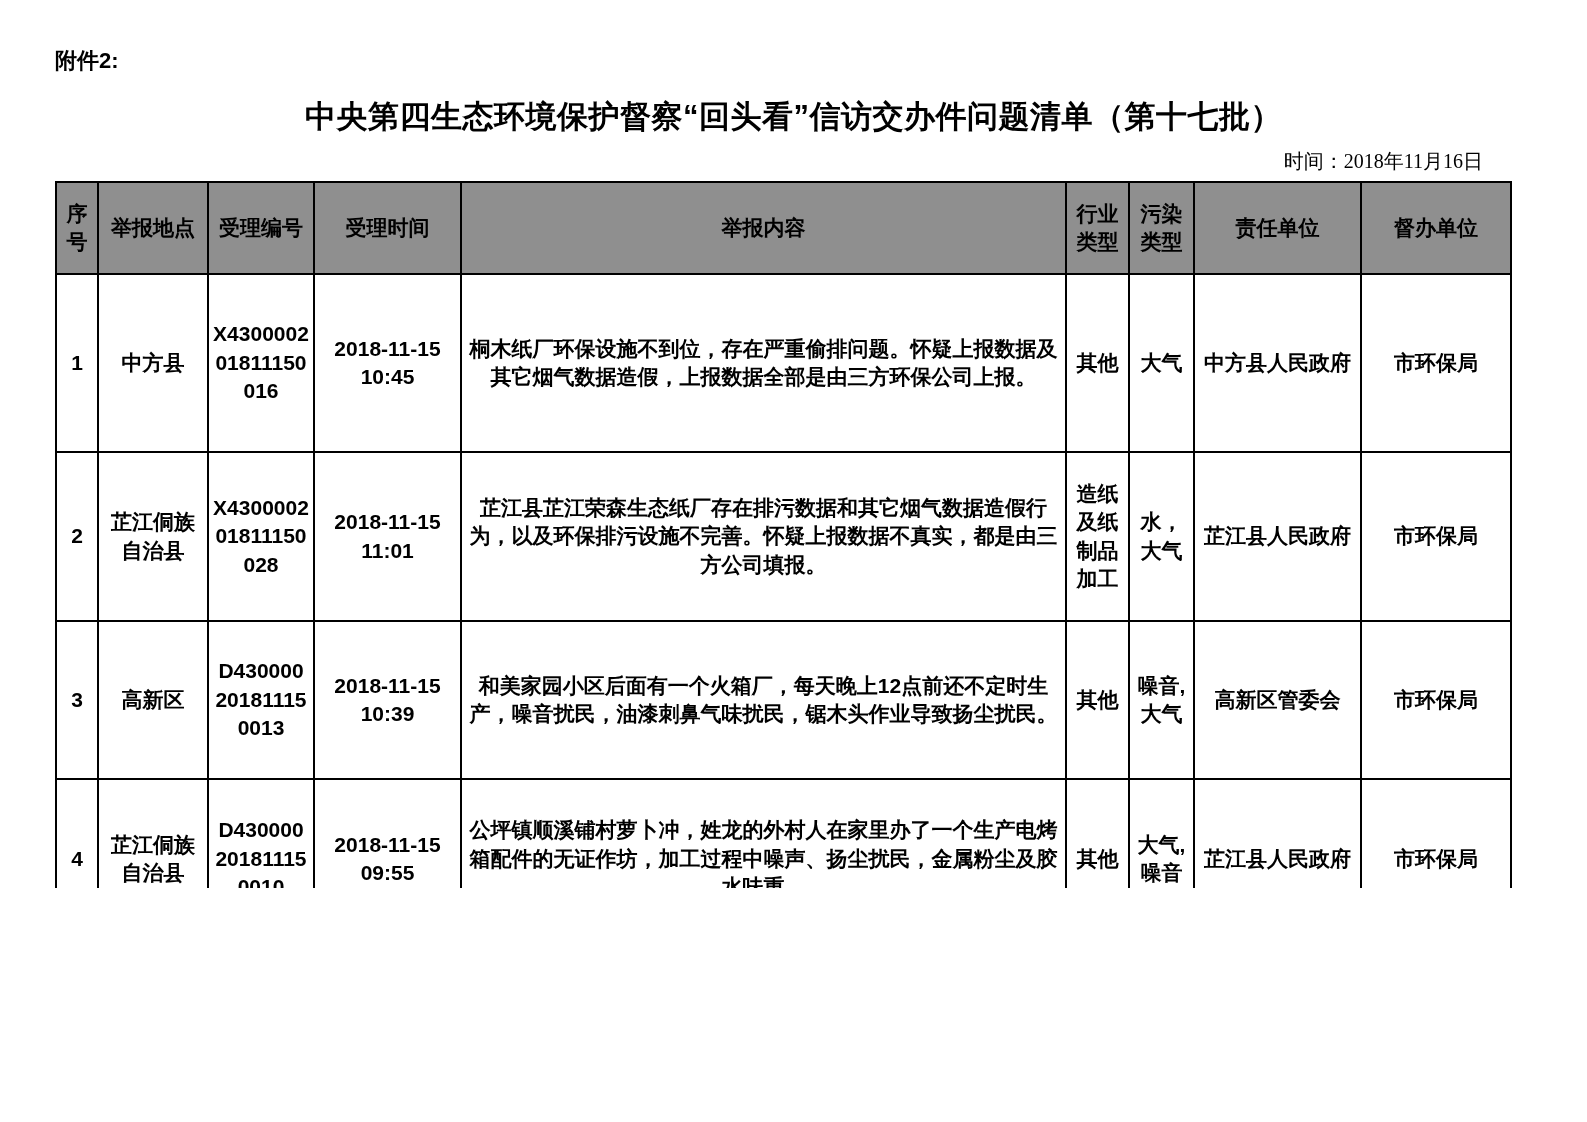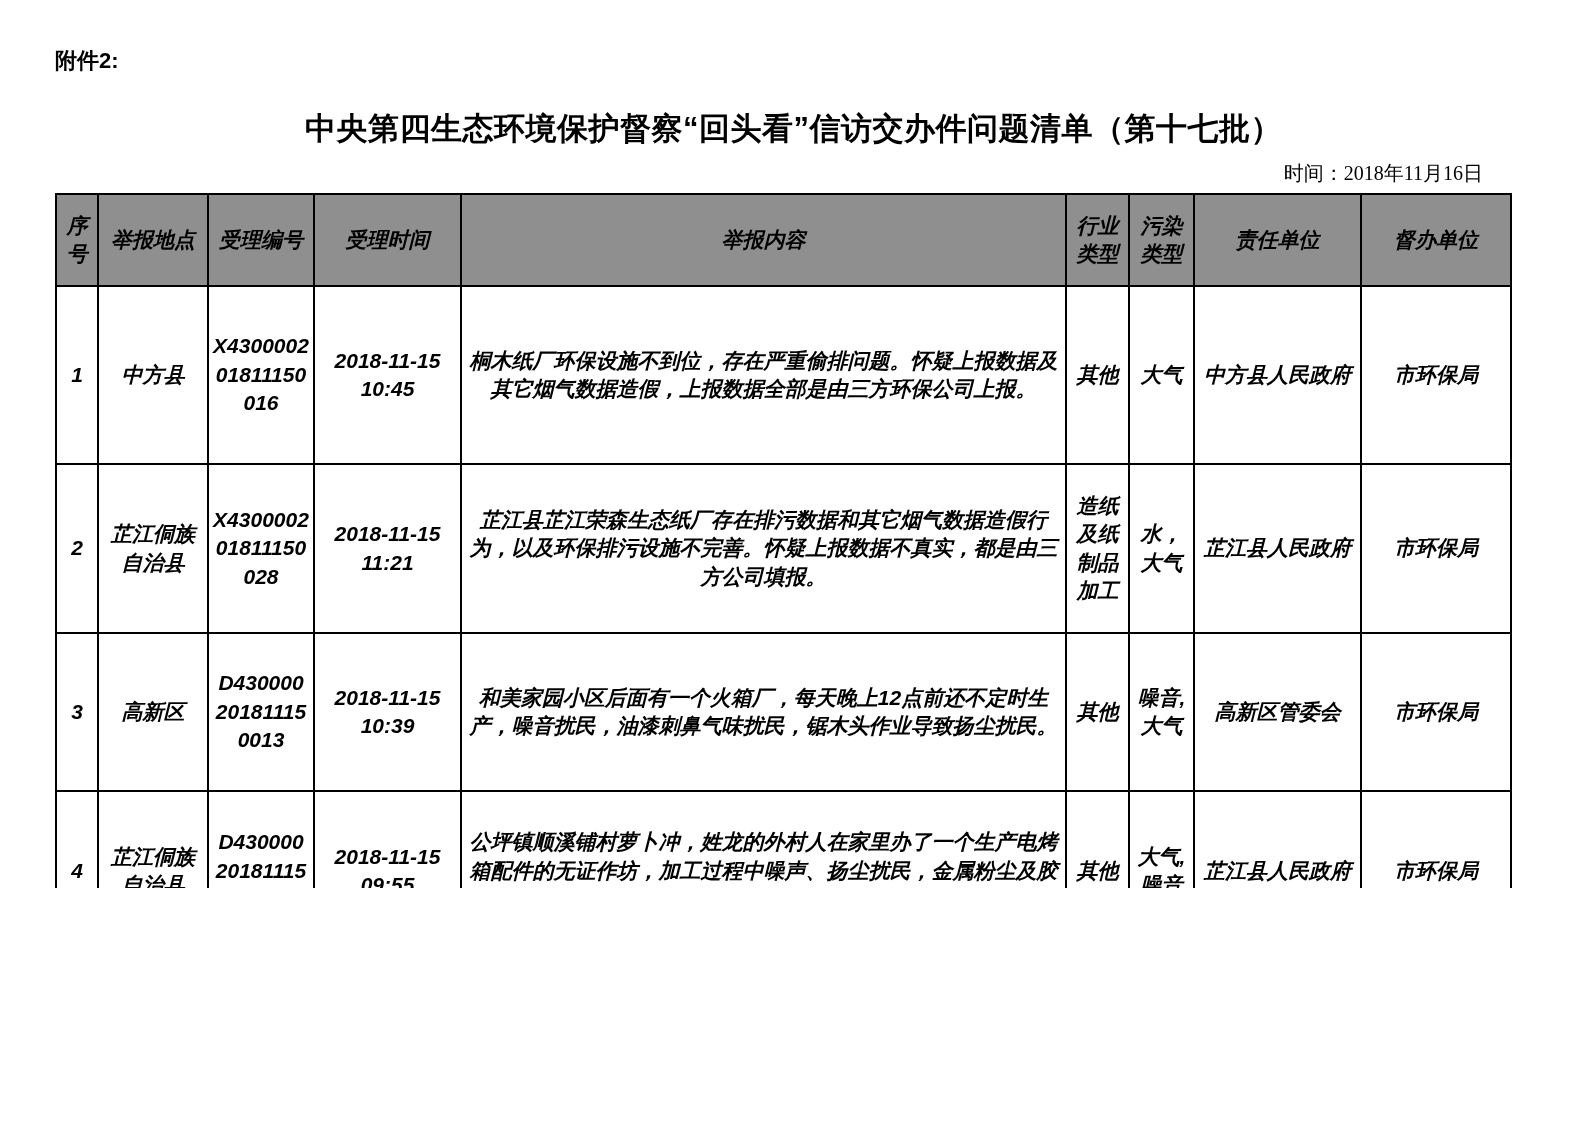--- a/index.html
+++ b/index.html
@@ -17,38 +17,37 @@
     width: 1587px;
     height: 888px;
     overflow: hidden;
   }
   .attachment-label {
     margin: 46px 0 0 55px;
     font-size: 22px;
     font-weight: bold;
   }
   .doc-title {
-    margin-top: 32px;
+    margin-top: 20px;
     text-align: center;
     font-size: 31px;
     font-weight: bold;
     letter-spacing: 0.5px;
   }
   .date-line {
     margin: 10px 104px 0 0;
     text-align: right;
     font-size: 20px;
     font-family: Liberation Serif, serif;
   }
   table.complaints {
     margin: 6px 0 0 55px;
     border-collapse: collapse;
     table-layout: fixed;
     width: 1455px;
-    font-style: italic;
   }
   table.complaints th,
   table.complaints td {
     border: 2px solid var(--border, #000);
     font-weight: bold;
     font-size: 21px;
     text-align: center;
     vertical-align: middle;
     padding: 2px 4px;
     line-height: 1.35;
@@ -150,21 +149,21 @@
         <td class="cell-content">桐木纸厂环保设施不到位，存在严重偷排问题。怀疑上报数据及其它烟气数据造假，上报数据全部是由三方环保公司上报。</td>
         <td class="cell-industry">其他</td>
         <td class="cell-pollution">大气</td>
         <td class="cell-responsible">中方县人民政府</td>
         <td class="cell-supervisor">市环保局</td>
       </tr>
       <tr class="r2">
         <td class="cell-seq">2</td>
         <td class="cell-location">芷江侗族自治县</td>
         <td class="cell-case-no">X430000201811150028</td>
-        <td class="cell-time">2018-11-15 11:21</td>
+        <td class="cell-time">2018-11-15 11:01</td>
         <td class="cell-content">芷江县芷江荣森生态纸厂存在排污数据和其它烟气数据造假行为，以及环保排污设施不完善。怀疑上报数据不真实，都是由三方公司填报。</td>
         <td class="cell-industry">造纸及纸制品加工</td>
         <td class="cell-pollution">水，大气</td>
         <td class="cell-responsible">芷江县人民政府</td>
         <td class="cell-supervisor">市环保局</td>
       </tr>
       <tr class="r3">
         <td class="cell-seq">3</td>
         <td class="cell-location">高新区</td>
         <td class="cell-case-no">D430000201811150013</td>

